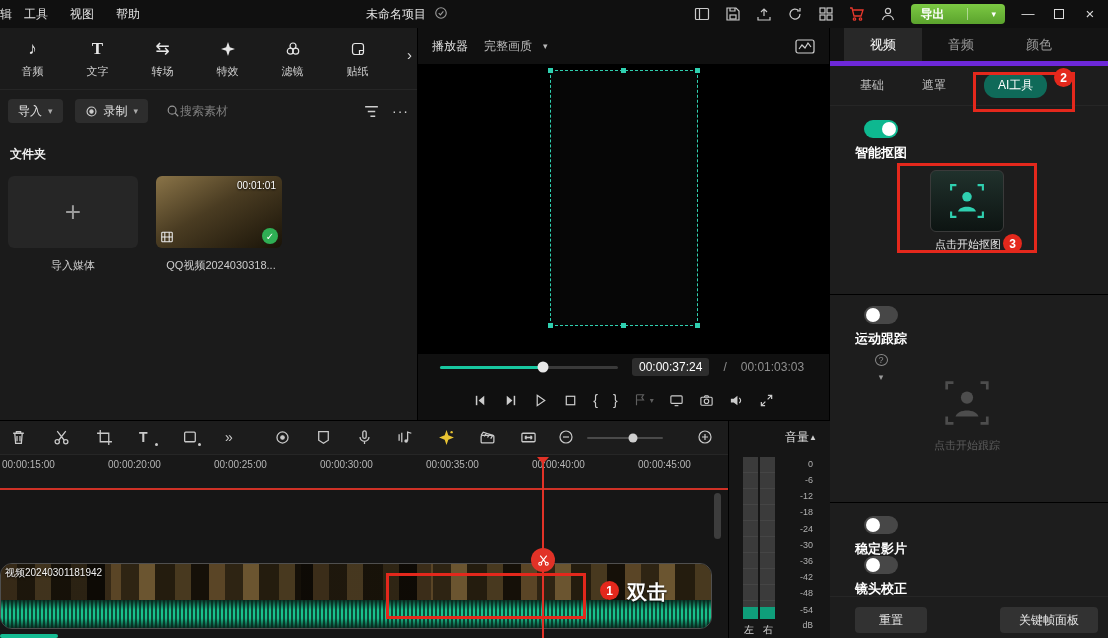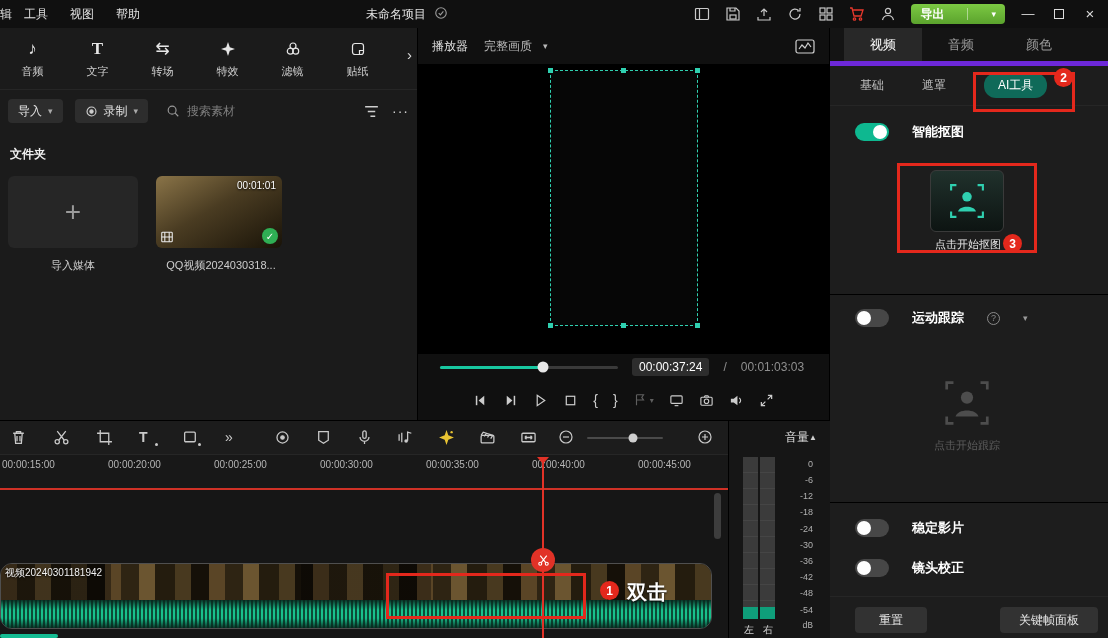--- a/index.html
+++ b/index.html
@@ -25,21 +25,21 @@
 
   
   .media-panel { position:absolute; left:0; top:28px; width:418px; height:392px; background:#1b1b1b; border-right:1px solid #000; }
   .media-tabs { height:62px; display:flex; align-items:center; border-bottom:1px solid #262626; position:relative; }
   .media-tab { width:65px; display:flex; flex-direction:column; align-items:center; gap:5px; color:#cfcfcf; font-size:11px; }
   .media-tab .ic { height:20px; display:flex; align-items:center; justify-content:center; color:#e6e6e6; font-size:17px; }
   .tabs-chev { position:absolute; right:5px; top:18px; color:#ddd; font-size:15px; }
   .media-toolbar { height:30px; margin-top:6px; display:flex; align-items:center; padding:0 8px; gap:12px; position:relative; }
   .btn-soft { background:#2d2d2d; border-radius:4px; height:24px; padding:0 10px; display:flex; align-items:center; gap:6px; color:#e3e3e3; }
   .btn-soft .chev { font-size:9px; color:#aaa; }
-  .search-box { display:flex; align-items:center; gap:7px; margin-left:6px; flex:1; }
+  .search-box { display:flex; align-items:center; margin-left:6px; flex:1; }
   .search-box input { background:transparent; border:none; outline:none; color:#bbb; font-size:12px; width:120px; font-family:inherit; }
   .search-box input::placeholder { color:#7d7d7d; }
   .tb-ic { width:17px; height:17px; color:#cfcfcf; }
   .folder-label { position:absolute; left:10px; top:118px; font-weight:bold; color:#f0f0f0; }
   .media-grid { position:absolute; left:8px; top:148px; display:flex; gap:18px; }
   .tile { width:130px; }
   .tile-box { height:72px; border-radius:6px; position:relative; overflow:hidden; }
   .import-box { background:#262626; display:flex; align-items:center; justify-content:center; color:#9a9a9a; font-size:28px; font-weight:300; }
   .clip-box { background:linear-gradient(150deg,#8a7448 0%,#4a3c22 45%,#191308 100%); width:126px; }
   .dur { position:absolute; top:4px; right:6px; font-size:10px; color:#fff; text-shadow:0 1px 2px #000; }
@@ -68,21 +68,21 @@
   .tr-group { display:flex; align-items:center; gap:3px; color:#5f5f5f; }
   .tr-group .chev { font-size:8px; }
 
   
   .props-panel { position:absolute; left:830px; top:28px; width:278px; height:610px; background:#1d1d1d; }
   .props-tabs { height:38px; background:#141414; display:flex; padding-left:14px; border-bottom:5px solid #6d28d9; }
   .props-tab { width:78px; display:flex; align-items:center; justify-content:center; font-size:13px; color:#9a9a9a; }
   .props-tab.active { background:#282828; color:#fff; }
   .props-subtabs { height:40px; display:flex; align-items:center; padding-left:30px; gap:38px; color:#c0c0c0; border-bottom:1px solid #262626; }
   .ai-pill { background:#0f6a59; color:#fff; border-radius:12px; padding:4px 14px; }
-  .row-toggle { position:absolute; left:0; display:flex; align-items:center; gap:23px; padding-left:25px; height:24px; }
+  .row-toggle { position:absolute; left:0; display:flex; align-items:center; gap:6px; padding-left:25px; height:24px;flex-direction:column; }
   .row-toggle .lbl { font-size:13px; font-weight:bold; color:#fff; }
   .toggle { width:34px; height:18px; border-radius:9px; position:relative; flex:0 0 auto; }
   .toggle.on { background:#0eb890; }
   .toggle.off { background:#474747; }
   .toggle .knob { position:absolute; top:2px; width:14px; height:14px; border-radius:50%; background:#fff; }
   .toggle.on .knob { right:2px; }
   .toggle.off .knob { left:2px; }
   .cutout-tile { position:absolute; left:100px; top:142px; width:74px; height:62px; border-radius:6px; background:linear-gradient(#20312c,#0d1412); border:1px solid #3a3a3a; display:flex; align-items:center; justify-content:center; }
   .cutout-label { position:absolute; left:86px; top:209px; width:104px; text-align:center; font-size:11px; color:#e8e8e8; }
   .hint-ic { position:absolute; left:114px; top:352px; width:46px; height:46px; color:#4d4d4d; }

